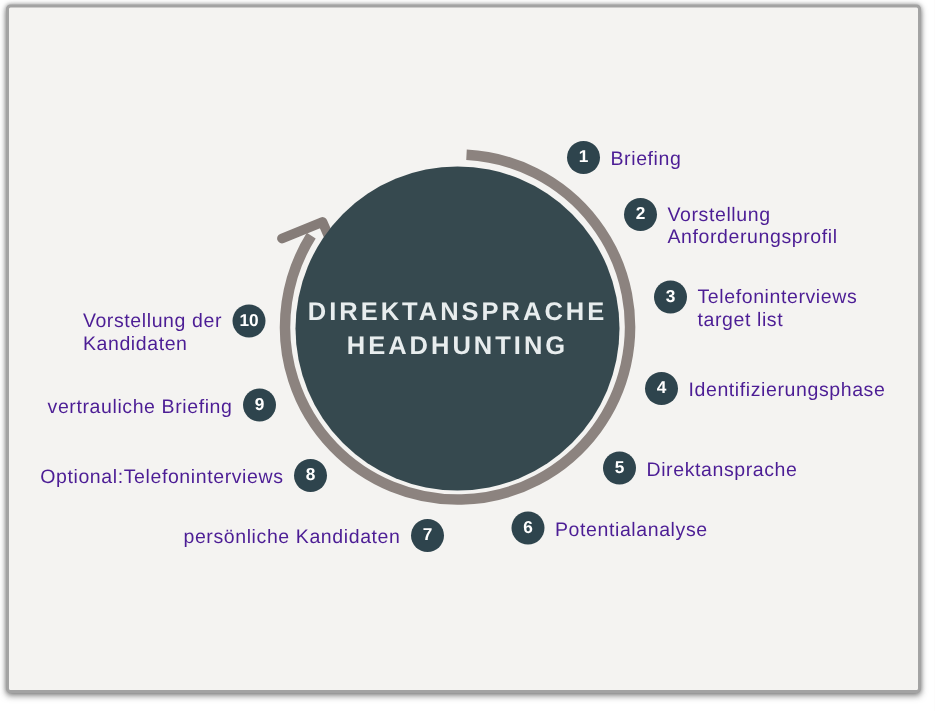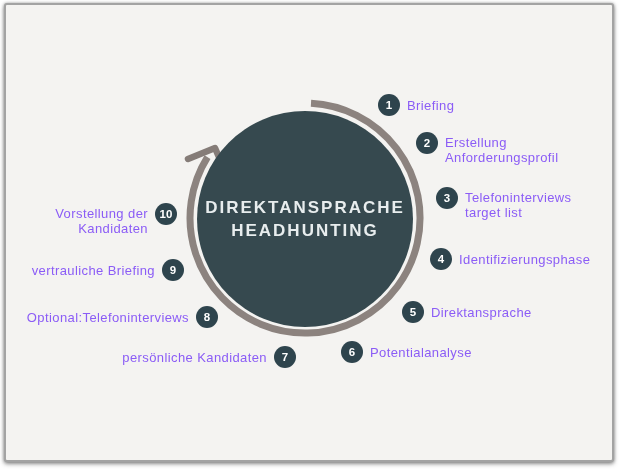--- a/index.html
+++ b/index.html
@@ -65,37 +65,37 @@
     white-space: pre-line;
   }
   .step {
     position: absolute;
     display: flex;
     gap: 7px;
     align-items: center;
   }
   .step.multi { align-items: flex-start; }
   .step.multi .lbl { padding-top: 3px; }
-  .step.leftside { text-align: right; }
+  .step.leftside { text-align: left; }
   .badge {
     width: 22px;
     height: 22px;
     flex: 0 0 22px;
     border-radius: 50%;
     background: #2e444d;
     color: #ffffff;
     font-weight: bold;
     font-size: 11.5px;
     display: flex;
     align-items: center;
     justify-content: center;
   }
   .lbl {
     font-size: 13px;
-    color: #8b5cf6;
+    color: #4c1d95;
     letter-spacing: 0.4px;
     line-height: 15px;
     white-space: pre-line;
   }
   .s1  { left: 378px;  top: 94px;  }
   .s2  { left: 416px;  top: 132px; }
   .s3  { left: 436px;  top: 187px; }
   .s4  { left: 430px;  top: 248px; }
   .s5  { left: 402px;  top: 301px; }
   .s6  { left: 341px;  top: 341px; }
@@ -122,21 +122,21 @@
 HEADHUNTING</div>
     </div>
 
     <div class="step s1">
       <div class="badge">1</div>
       <div class="lbl">Briefing</div>
     </div>
 
     <div class="step s2 multi">
       <div class="badge">2</div>
-      <div class="lbl">Erstellung
+      <div class="lbl">Vorstellung
 Anforderungsprofil</div>
     </div>
 
     <div class="step s3 multi">
       <div class="badge">3</div>
       <div class="lbl">Telefoninterviews
 target list</div>
     </div>
 
     <div class="step s4">

